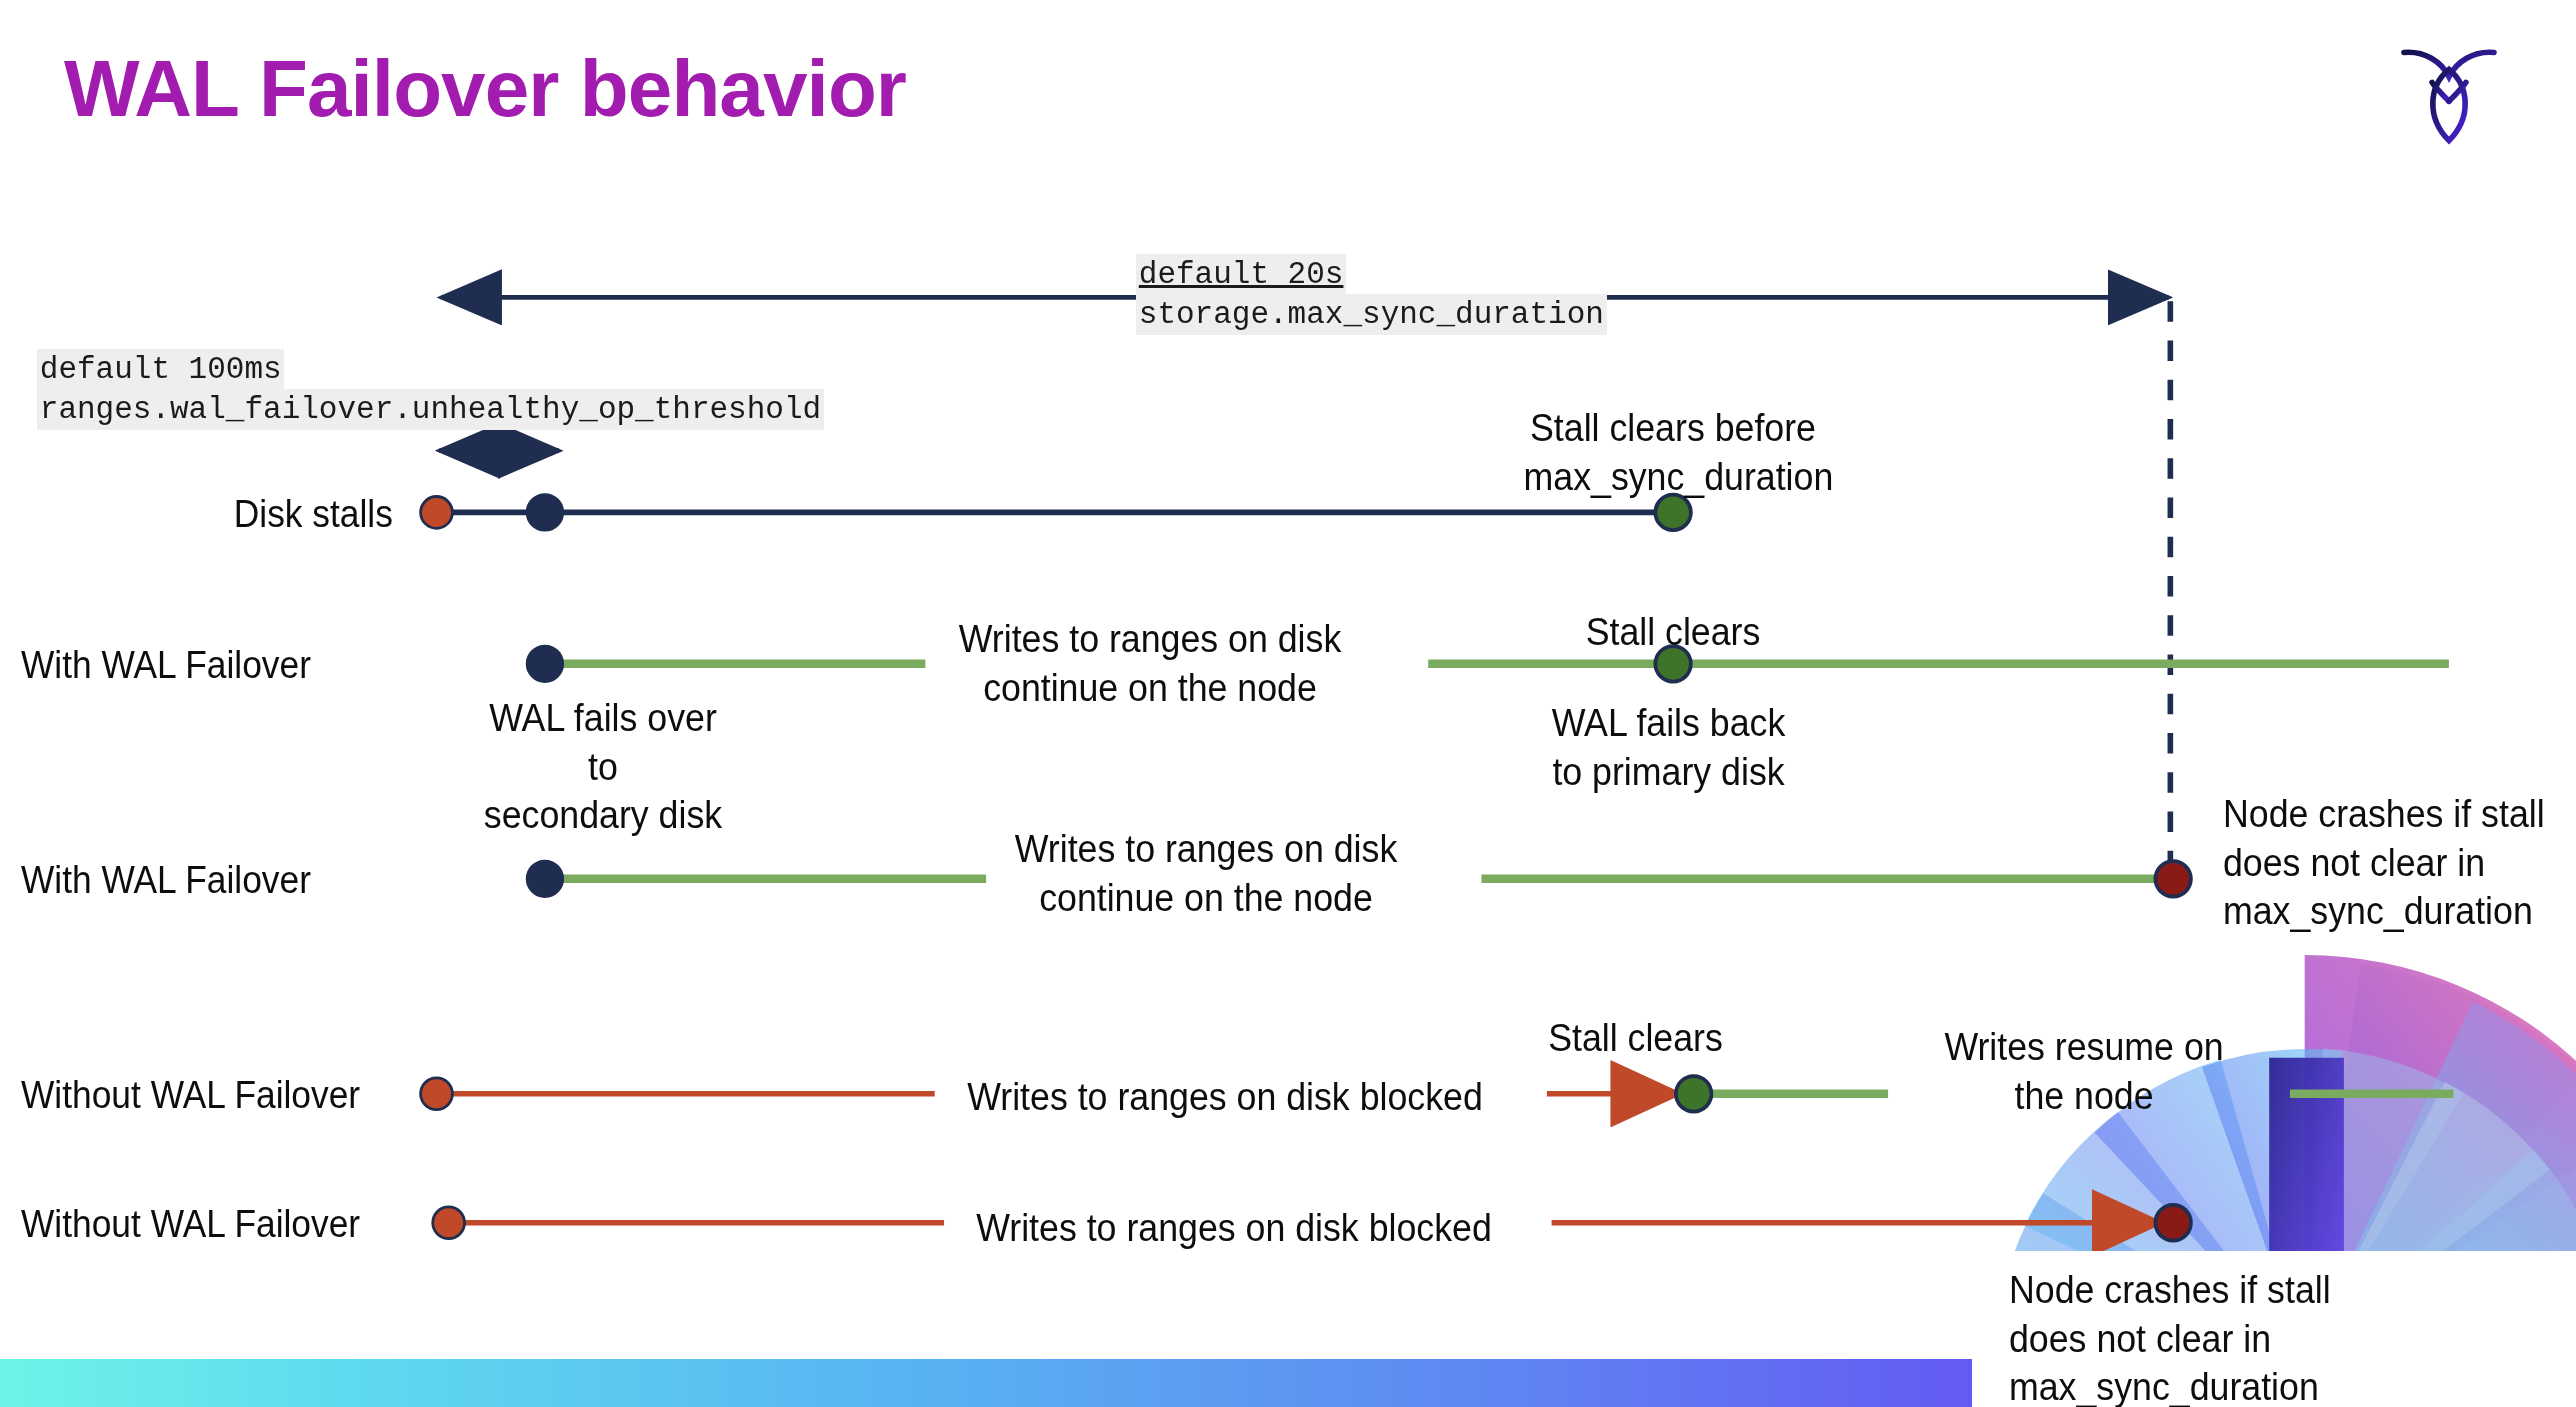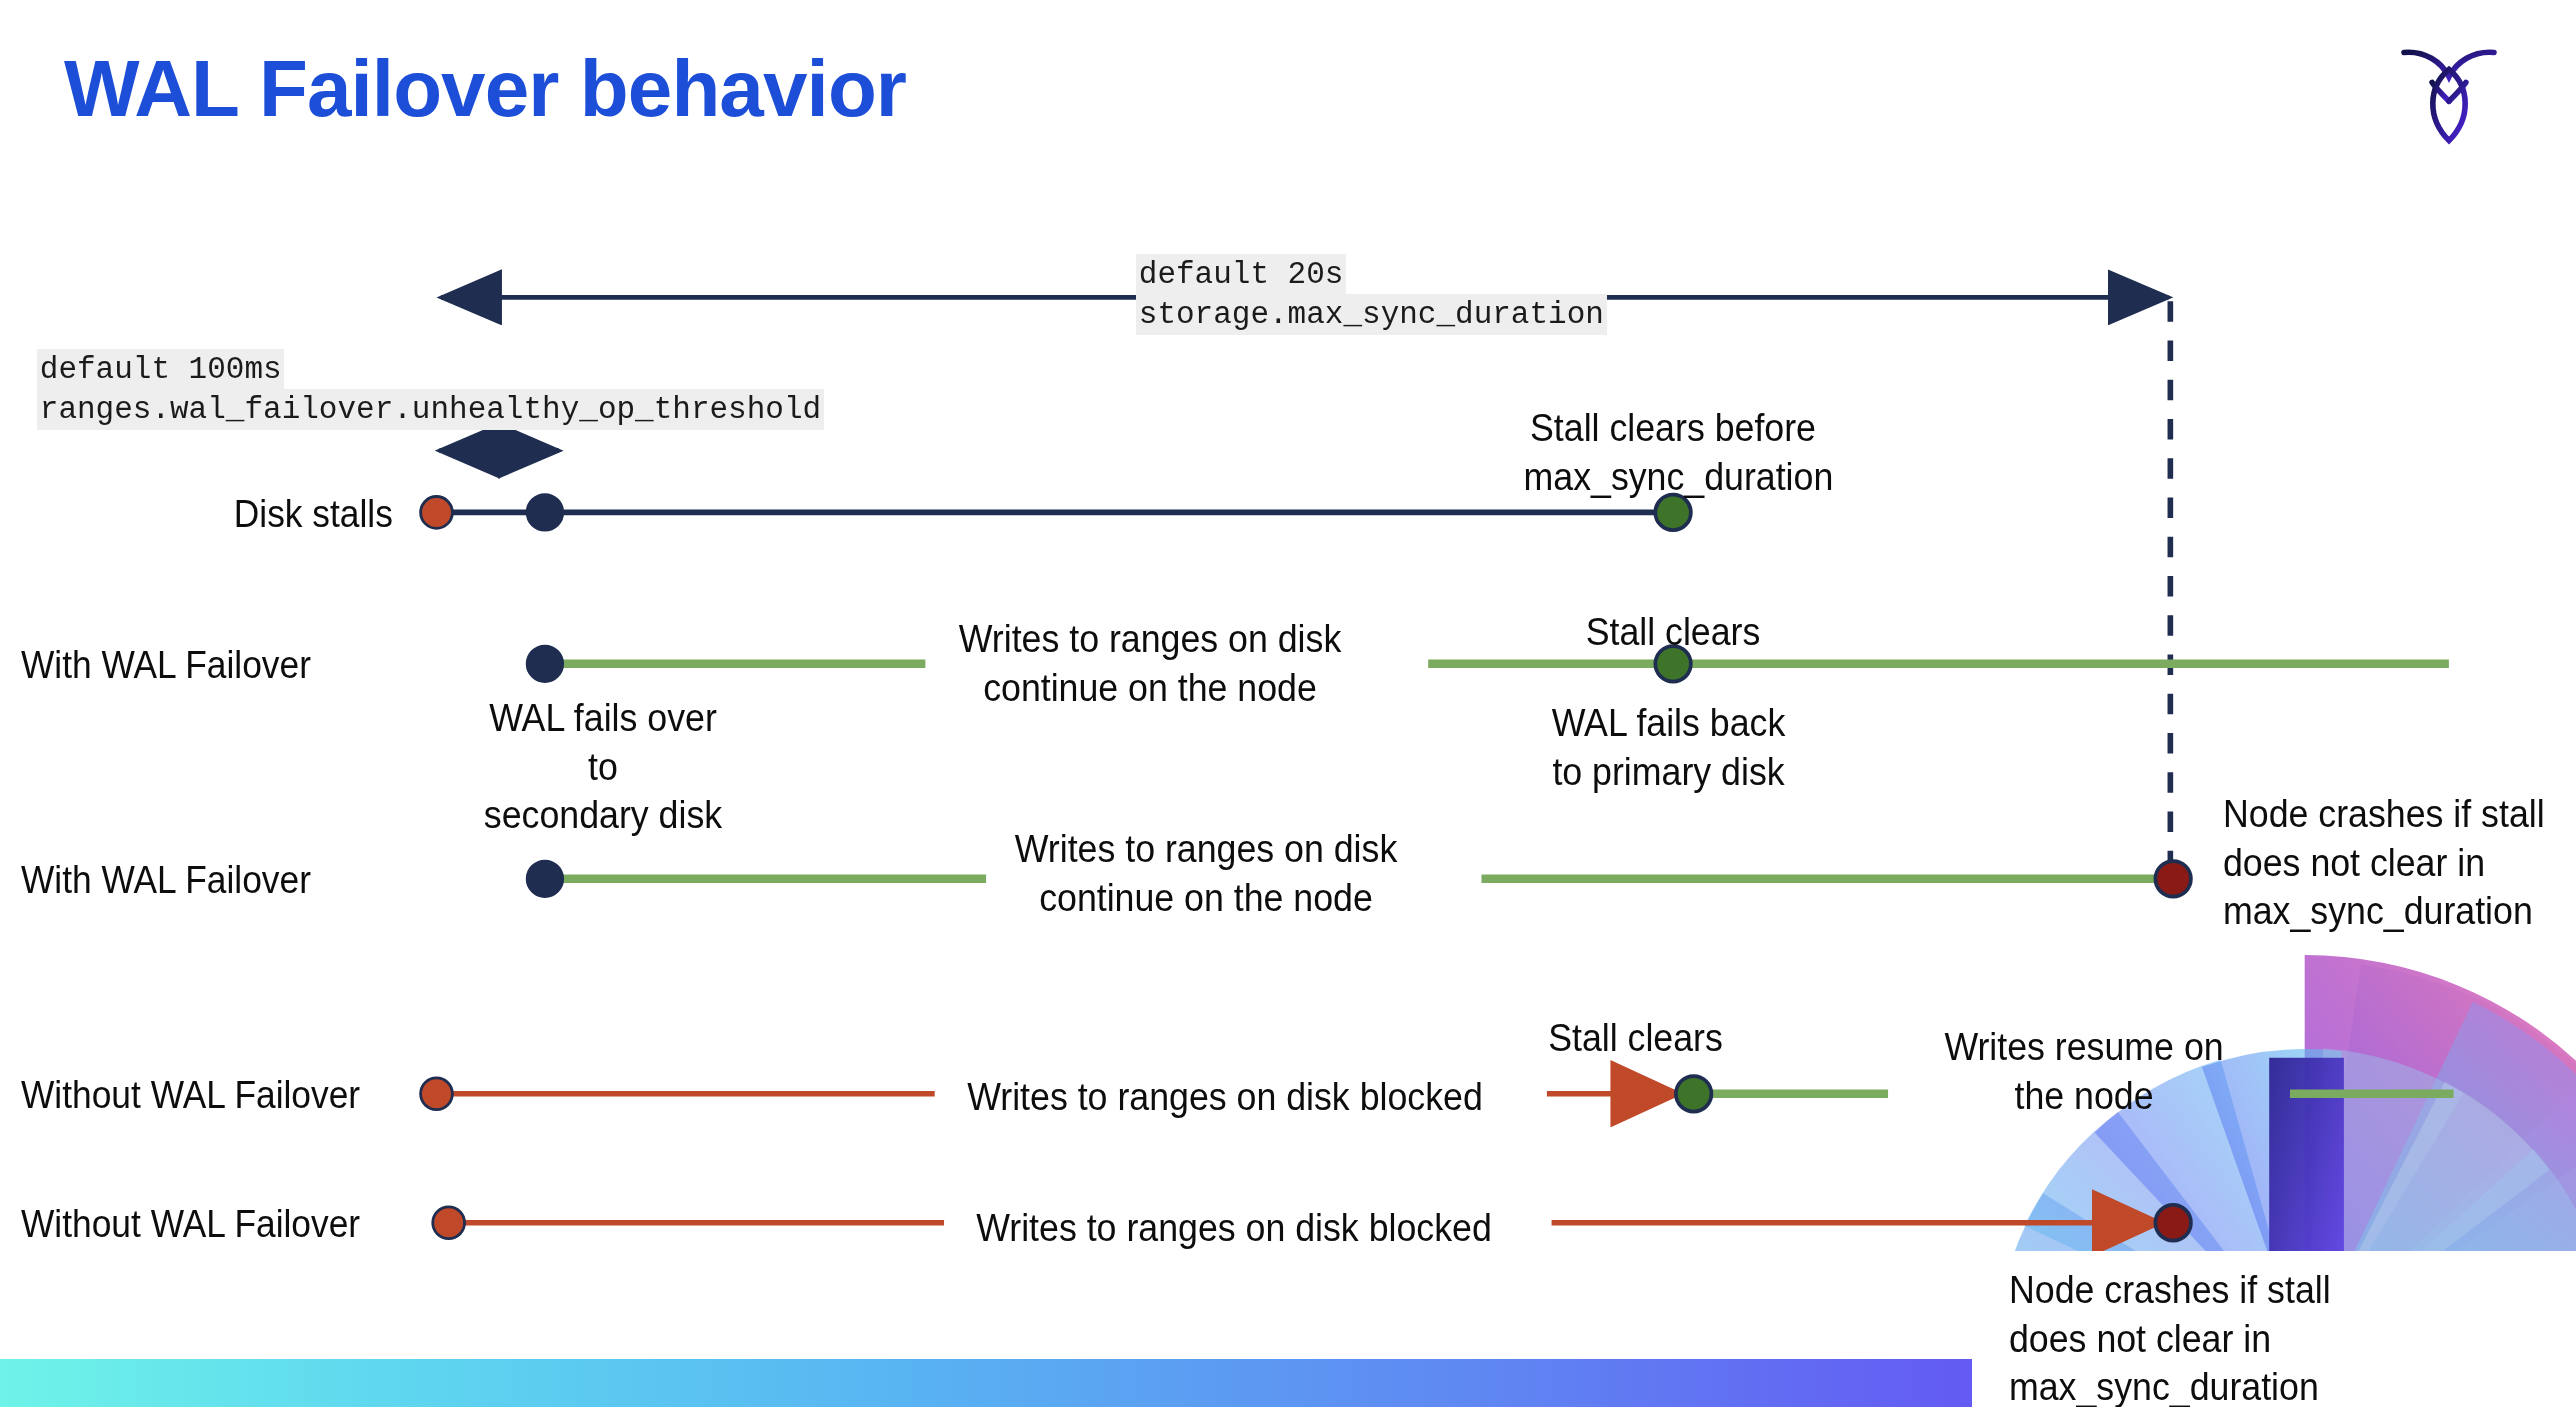--- a/index.html
+++ b/index.html
@@ -8,21 +8,21 @@
     background:#ffffff;
     font-family:"Liberation Sans", sans-serif;
     overflow:hidden;
     position:relative;
   }
   #slide{position:absolute;left:0;top:0;width:2576px;height:1408px;overflow:hidden;background:#fff;}
 
   
   #title{
     position:absolute;left:64px;top:47px;
-    font-size:80px;font-weight:bold;color:#1d4ed8;
+    font-size:80px;font-weight:bold;color:#a21caf;
     letter-spacing:-0.9px;line-height:1.05;white-space:nowrap;
   }
 
   
   #logo{position:absolute;left:2389px;top:28px;width:120px;height:122px;}
 
   
   #diagram{position:absolute;left:0;top:0;width:2576px;height:1408px;}
 
   
@@ -206,21 +206,21 @@
       <g fill="none" stroke="url(#lg)" stroke-width="6" stroke-linecap="round">
         <path d="M16,26 C38,24 56,36 64,52 C72,36 90,24 112,26"></path>
         <path d="M64,44 C86,62 88,96 64,120 C40,96 42,62 64,44 Z"></path>
         <path d="M64,120 L64,78"></path>
         <path d="M64,78 C56,70 50,64 46,58"></path>
         <path d="M64,78 C72,70 78,64 82,58"></path>
       </g>
     </svg>
   </div>
 
-  <div class="codelbl" style="left:1136px;top:254px;">default 20s</div>
+  <div class="codelbl" style="left:1136px;top:254px;text-decoration:underline;">default 20s</div>
   <div class="codelbl" style="left:1136px;top:294px;text-align:center;">storage.max_sync_duration</div>
 
   <div class="codelbl" style="left:37px;top:349px;">default 100ms</div>
   <div class="codelbl" style="left:37px;top:389px;">ranges.wal_failover.unhealthy_op_threshold</div>
 
   <div class="rowlabel r" style="left:222px;top:493px;width:168px;text-align:right;">Disk stalls</div>
   <div class="rowlabel" style="left:20.6px;top:644px;">With WAL Failover</div>
   <div class="rowlabel" style="left:20.6px;top:859px;">With WAL Failover</div>
   <div class="rowlabel" style="left:20.6px;top:1074px;">Without WAL Failover</div>
   <div class="rowlabel" style="left:20.6px;top:1203px;">Without WAL Failover</div>

